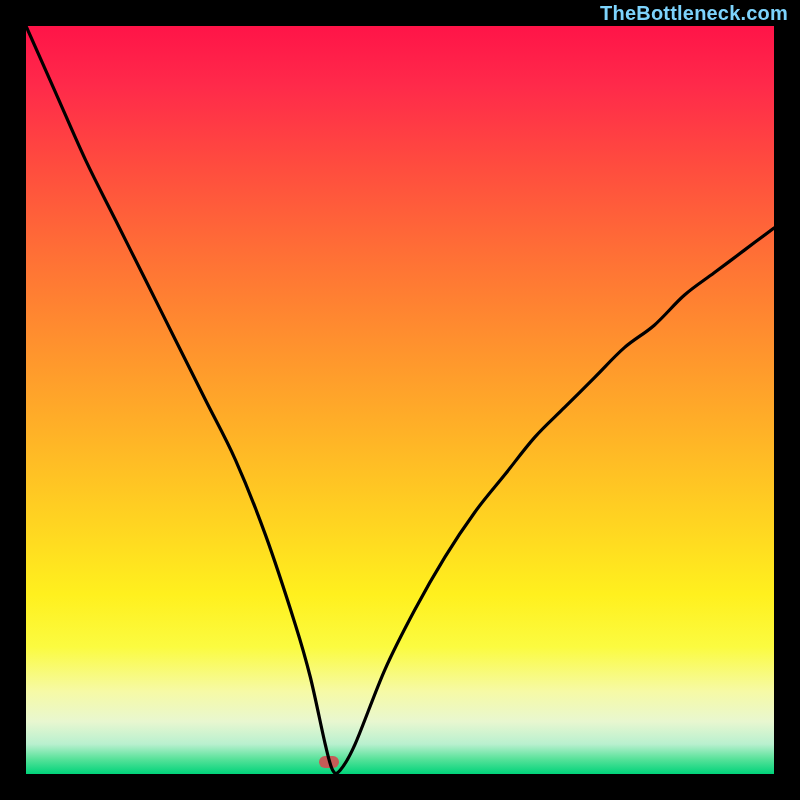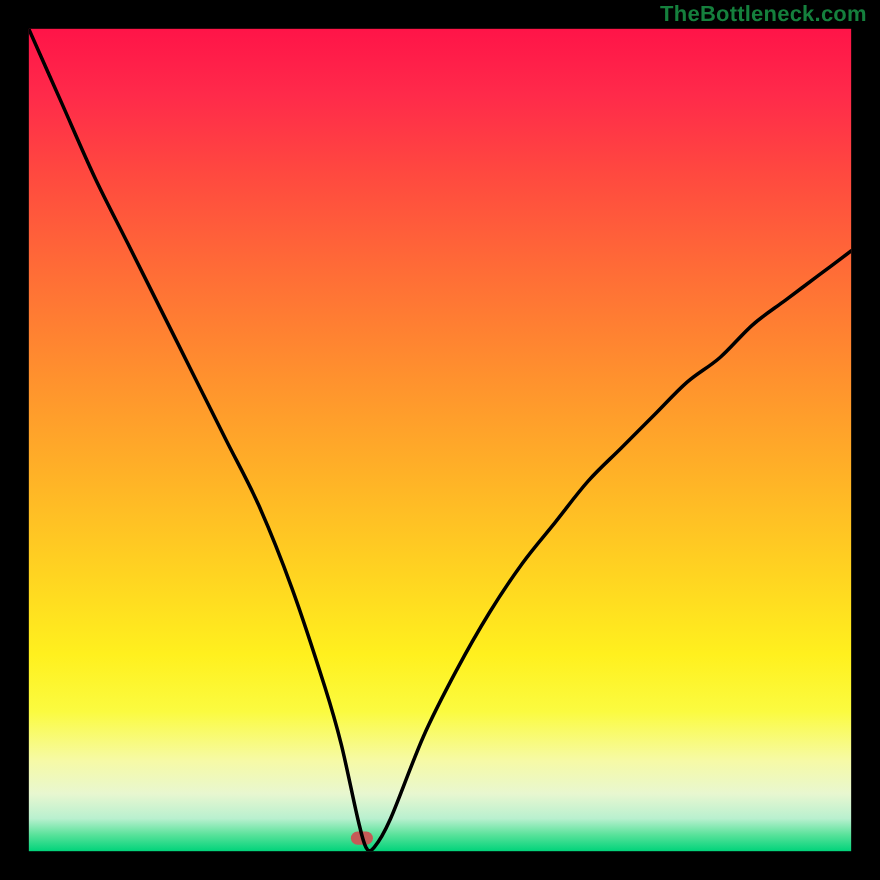--- a/index.html
+++ b/index.html
@@ -52,21 +52,21 @@
     border-radius: 6px;
     background: #c55b57;
   }
   .watermark {
     position: absolute;
     top: 2px;
     right: 12px;
     font-family: Arial, Helvetica, sans-serif;
     font-size: 20px;
     font-weight: 600;
-    color: #15803d;
+    color: #7dd3fc;
     letter-spacing: 0.2px;
   }
   svg.curve {
     position: absolute;
     inset: 0;
   }
 </style>
 </head>
 <body>
 

